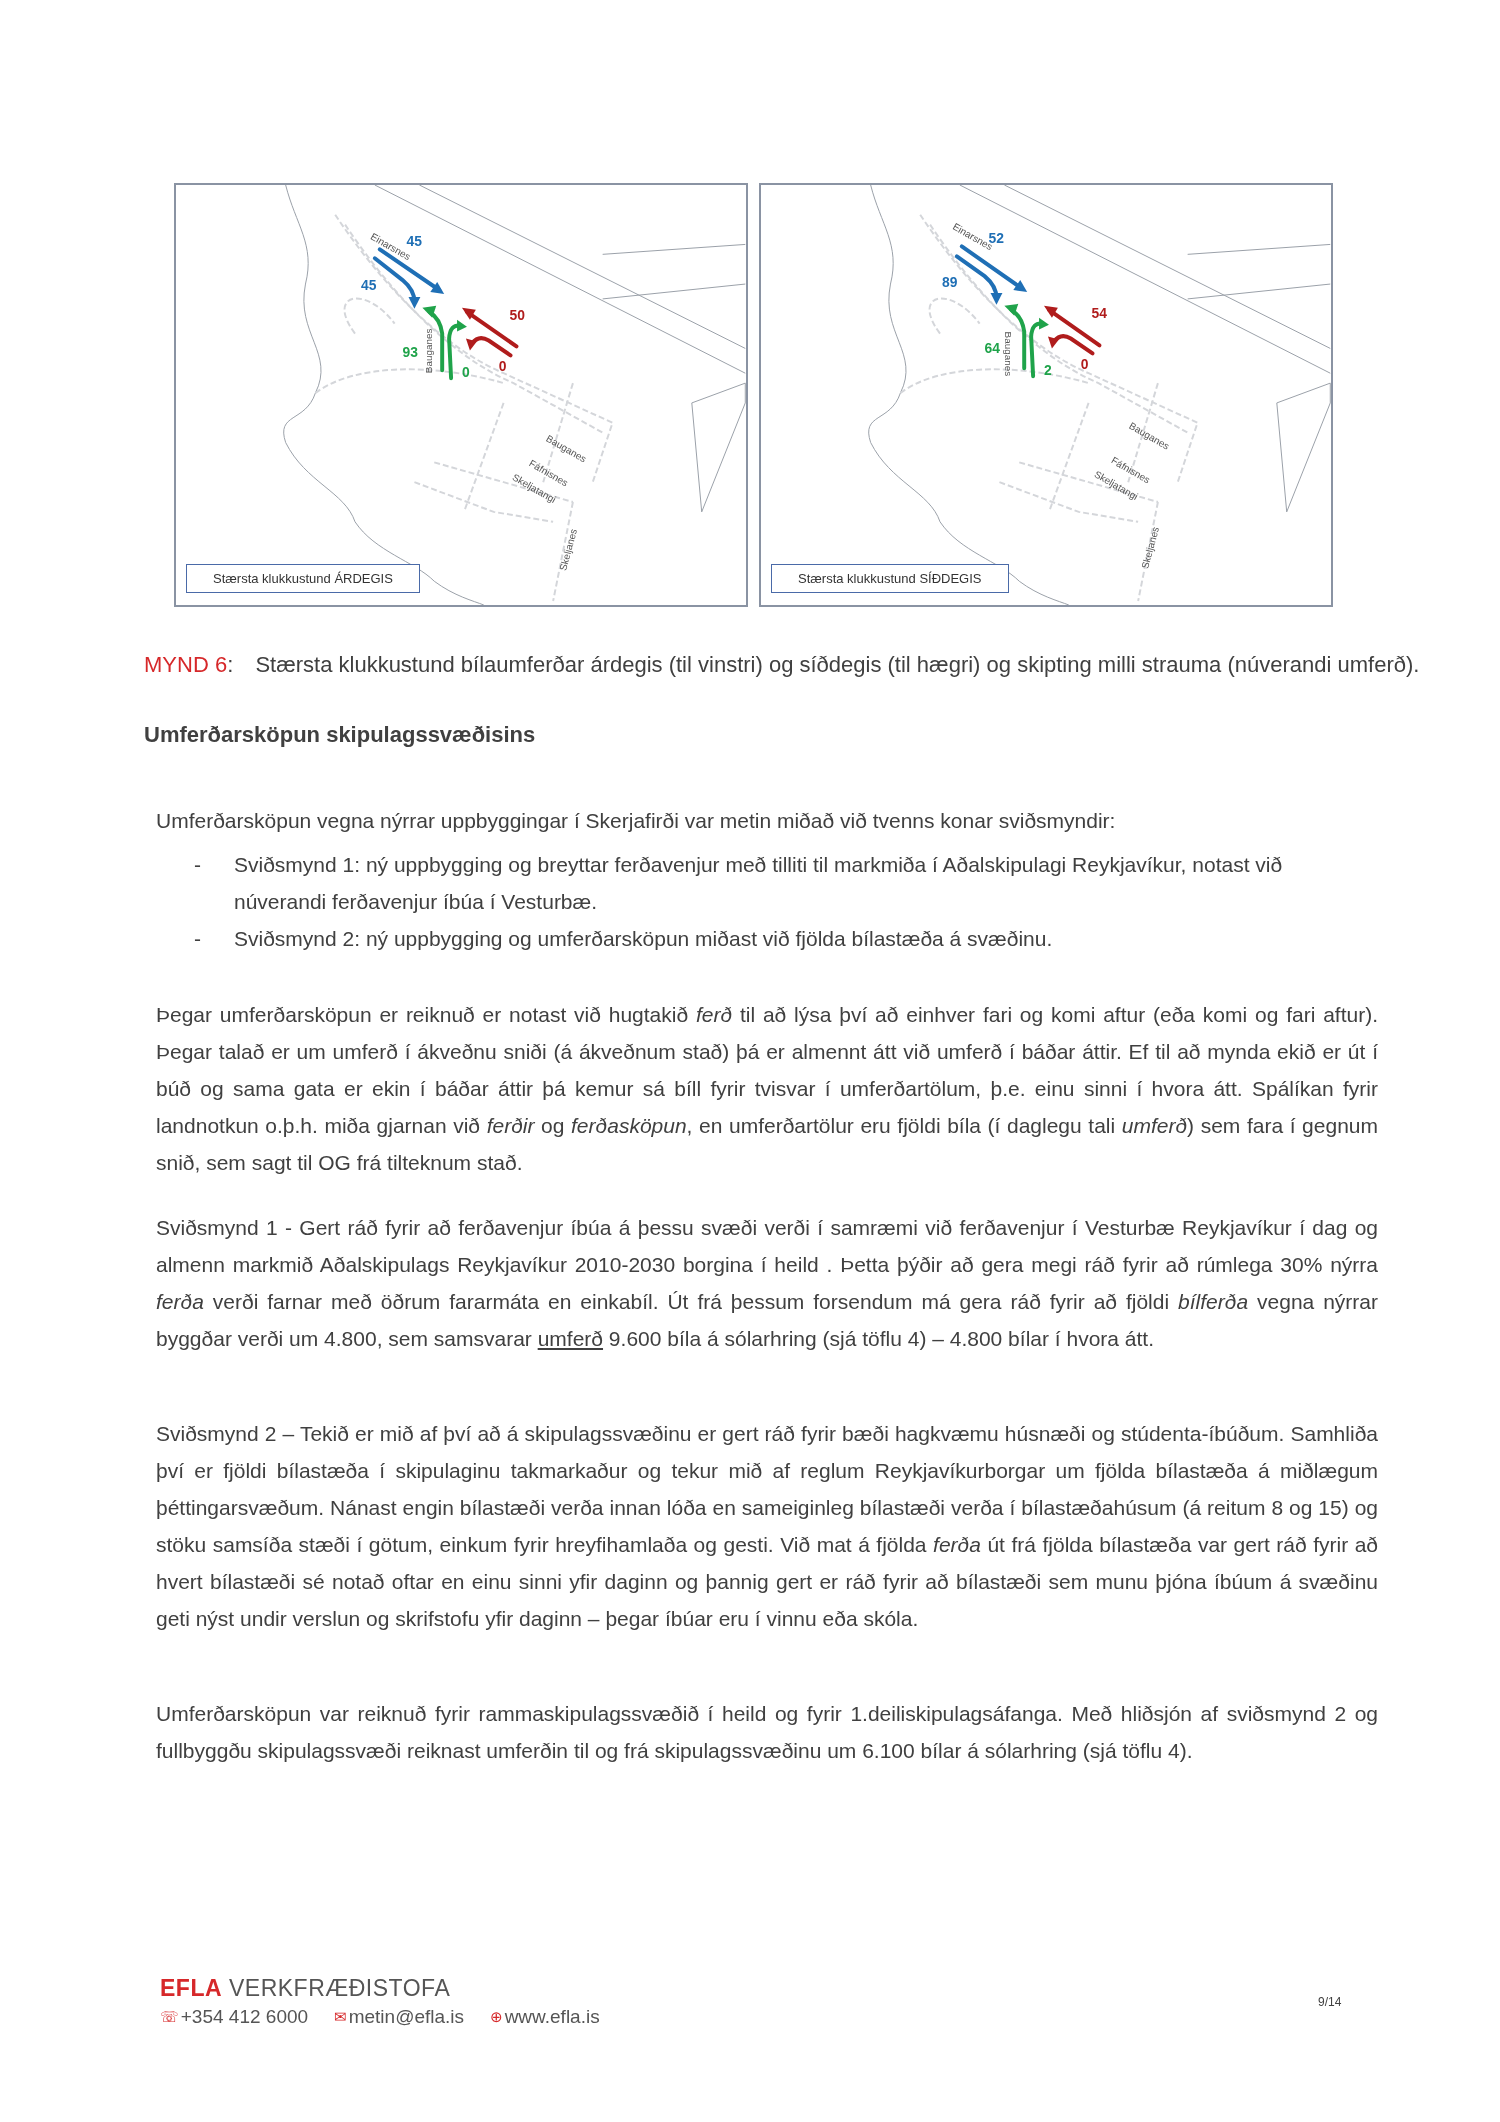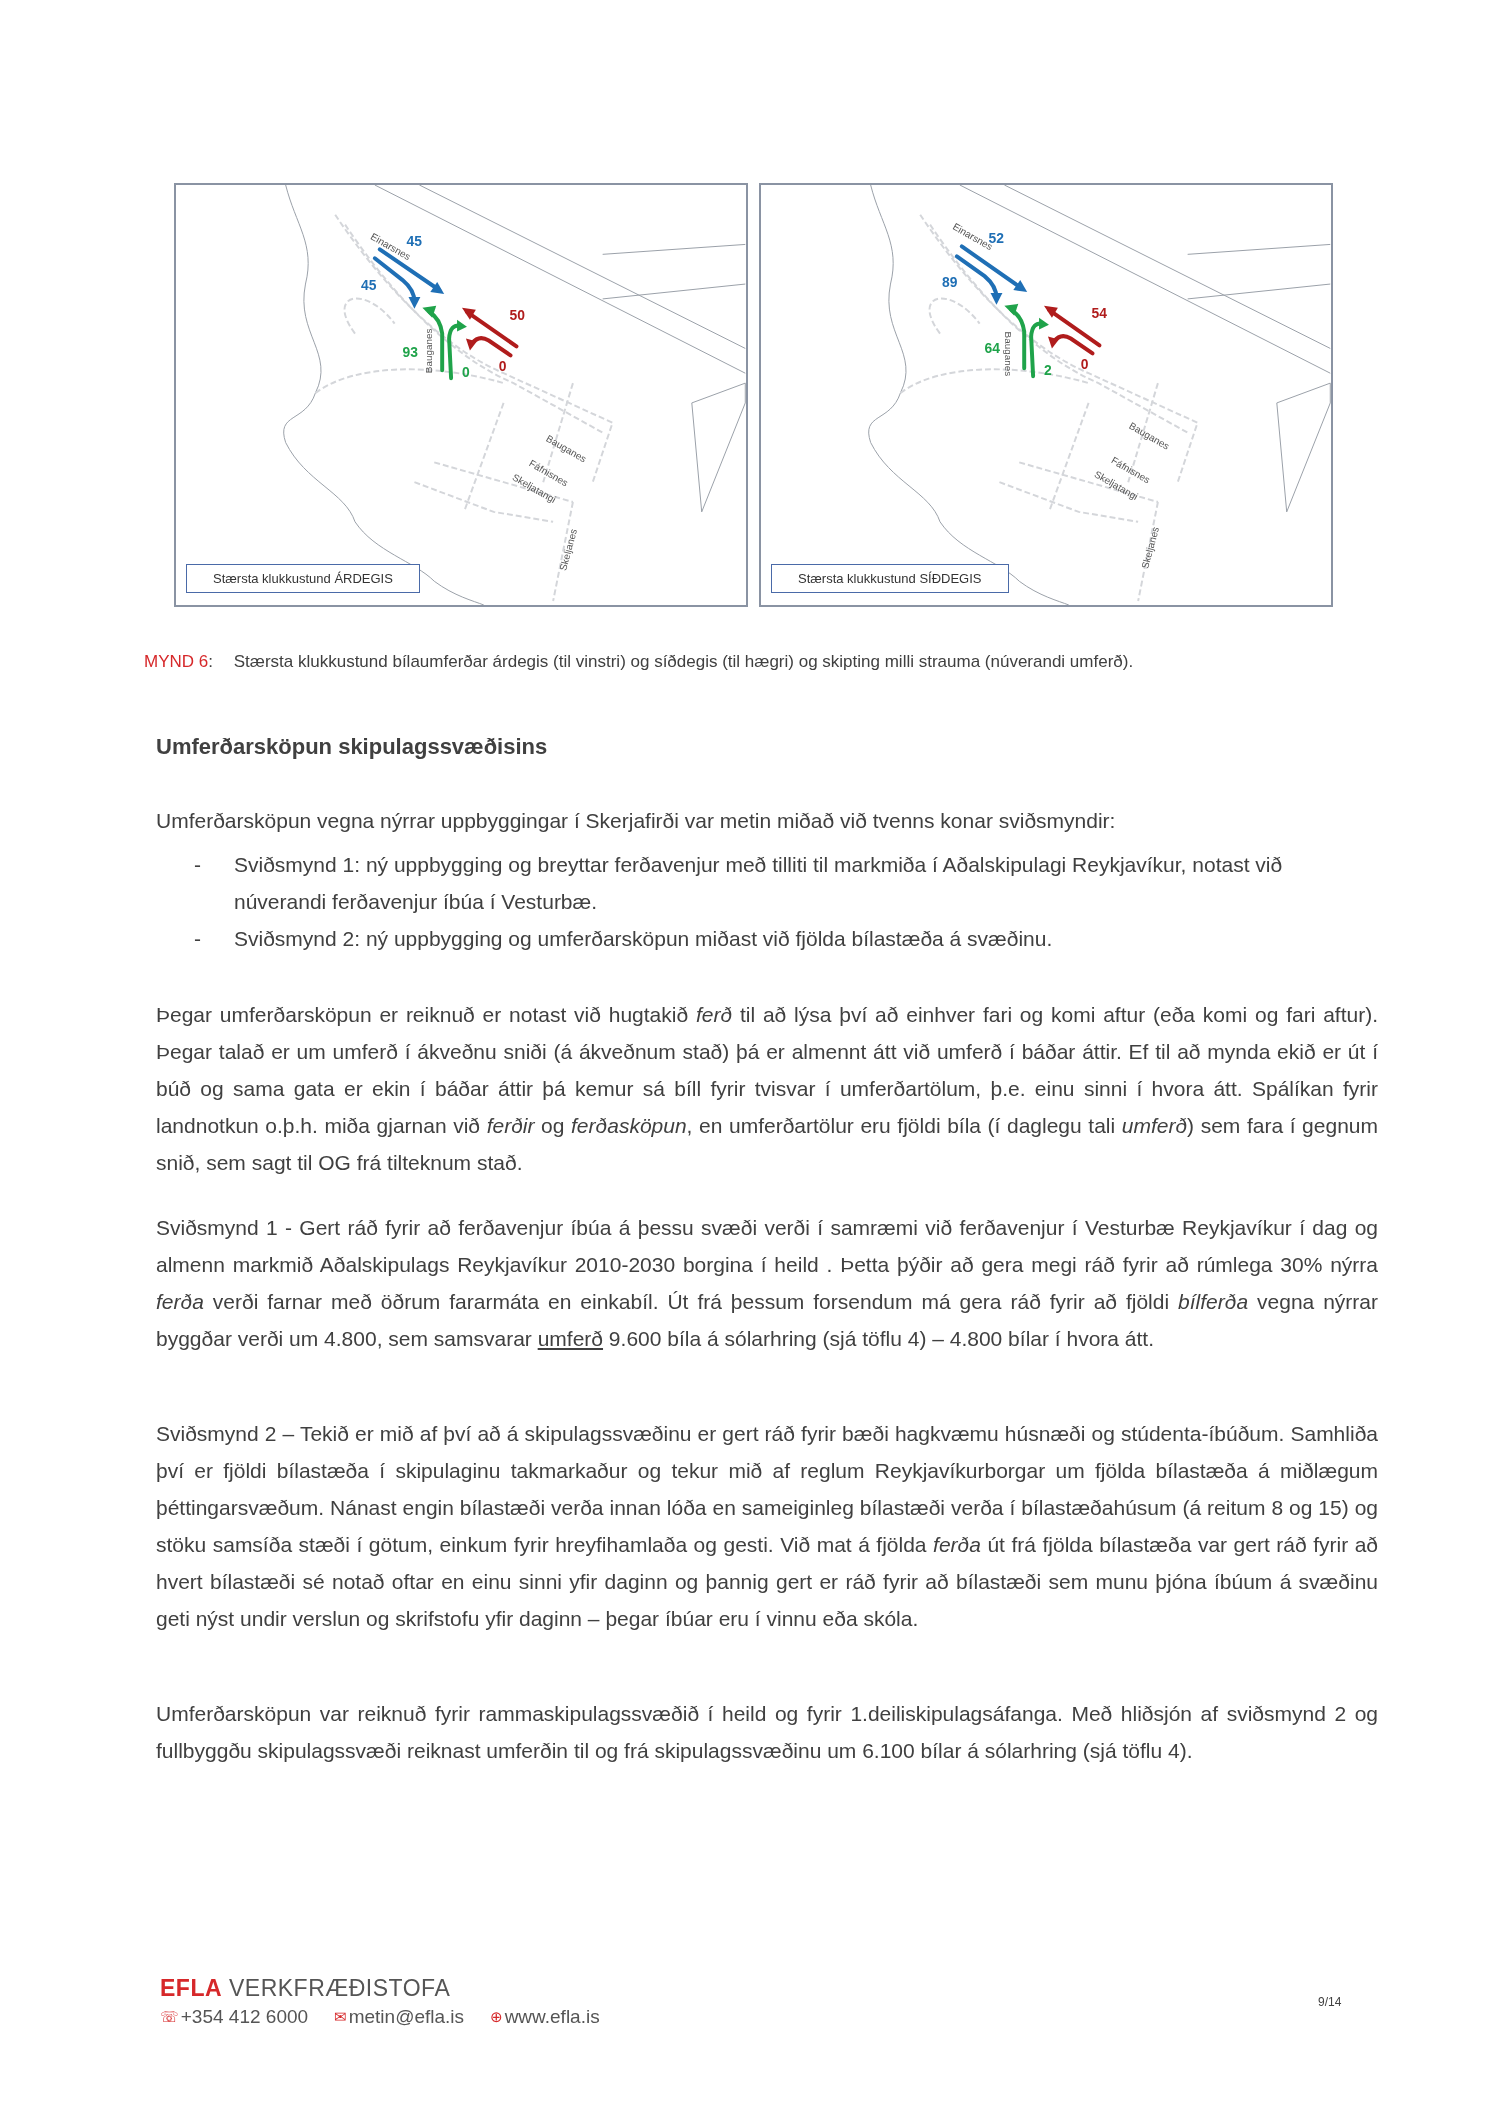--- a/index.html
+++ b/index.html
@@ -5,24 +5,24 @@
   html, body { margin: 0; padding: 0; background: #ffffff; }
   body { width: 1500px; height: 2122px; position: relative; overflow: hidden;
          font-family: "Liberation Sans", sans-serif; color: #404040; }
   .map-panel { position: absolute; top: 183px; width: 574px; height: 424px;
                border: 2px solid #8a93a3; background: #fff; box-sizing: border-box; overflow: hidden; }
   #map-left { left: 174px; }
   #map-right { left: 759px; }
   .map-panel svg { position: absolute; left: 0; top: 0; width: 100%; height: 100%; }
   .map-label-box { position: absolute; left: 10px; bottom: 12px; border: 1.5px solid #4a6aa8;
                    background: #fff; padding: 6px 26px; font-size: 13px; color: #333; }
-  .caption { position: absolute; left: 144px; top: 652px; font-size: 17px; color: #404040; }
+  .caption { position: absolute; left: 144px; top: 652px; font-size: 22px; color: #404040; }
   .caption .fig { color: #d6282a; font-weight: normal; }
   .caption .fig-colon { color: #404040; margin-right: 16px; }
-  h2.section-title { position: absolute; left: 144px; top: 722px; margin: 12px; font-size: 22px;
+  h2.section-title { position: absolute; left: 144px; top: 722px; margin: 0; font-size: 22px;
                      font-weight: bold; color: #404040; }
   .para { position: absolute; left: 144px; width: 1222px; font-size: 21px; line-height: 37px; color: #404040; margin: 12px; }
   .justify { text-align: justify; }
   ul.bullets { position: absolute; left: 144px; top: 846px; width: 1222px; margin: 0; padding: 0; list-style: none;
                font-size: 21px; line-height: 37px; }
   ul.bullets li { position: relative; padding-left: 90px; }
   ul.bullets li .dash { position: absolute; left: 50px; }
   .footer-brand { position: absolute; left: 160px; top: 1975px; font-size: 23px; letter-spacing: 0.5px; }
   .footer-brand .efla { color: #d6282a; font-weight: bold; }
   .footer-brand .vfs { color: #555; }

